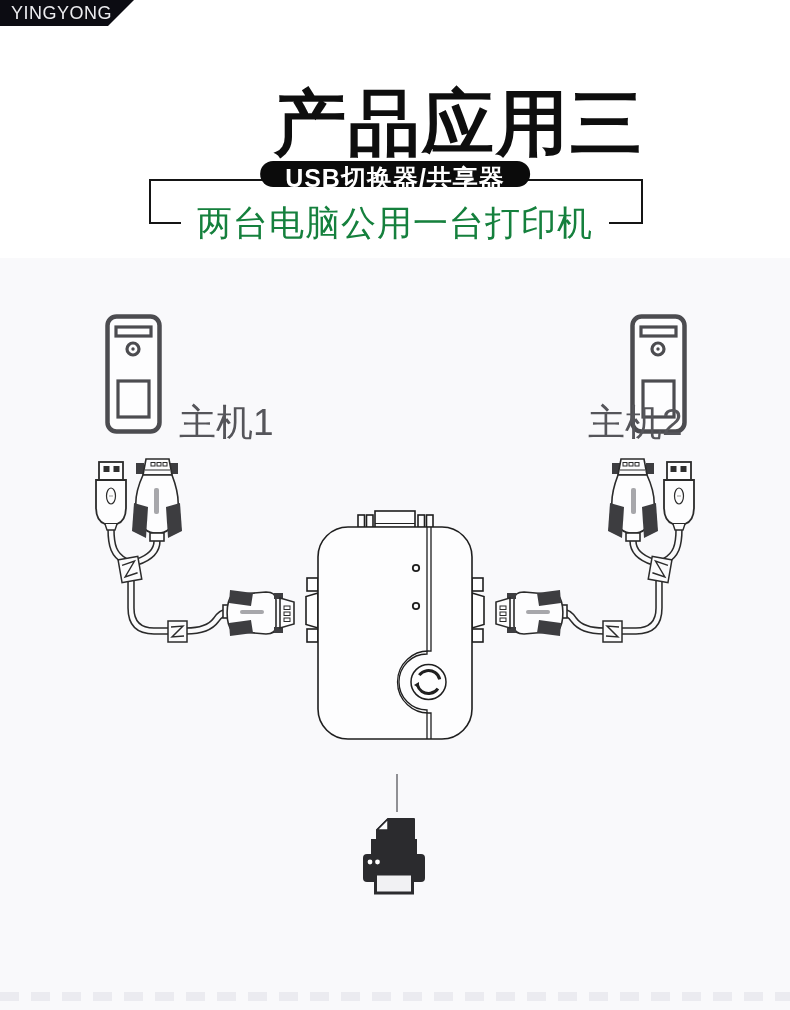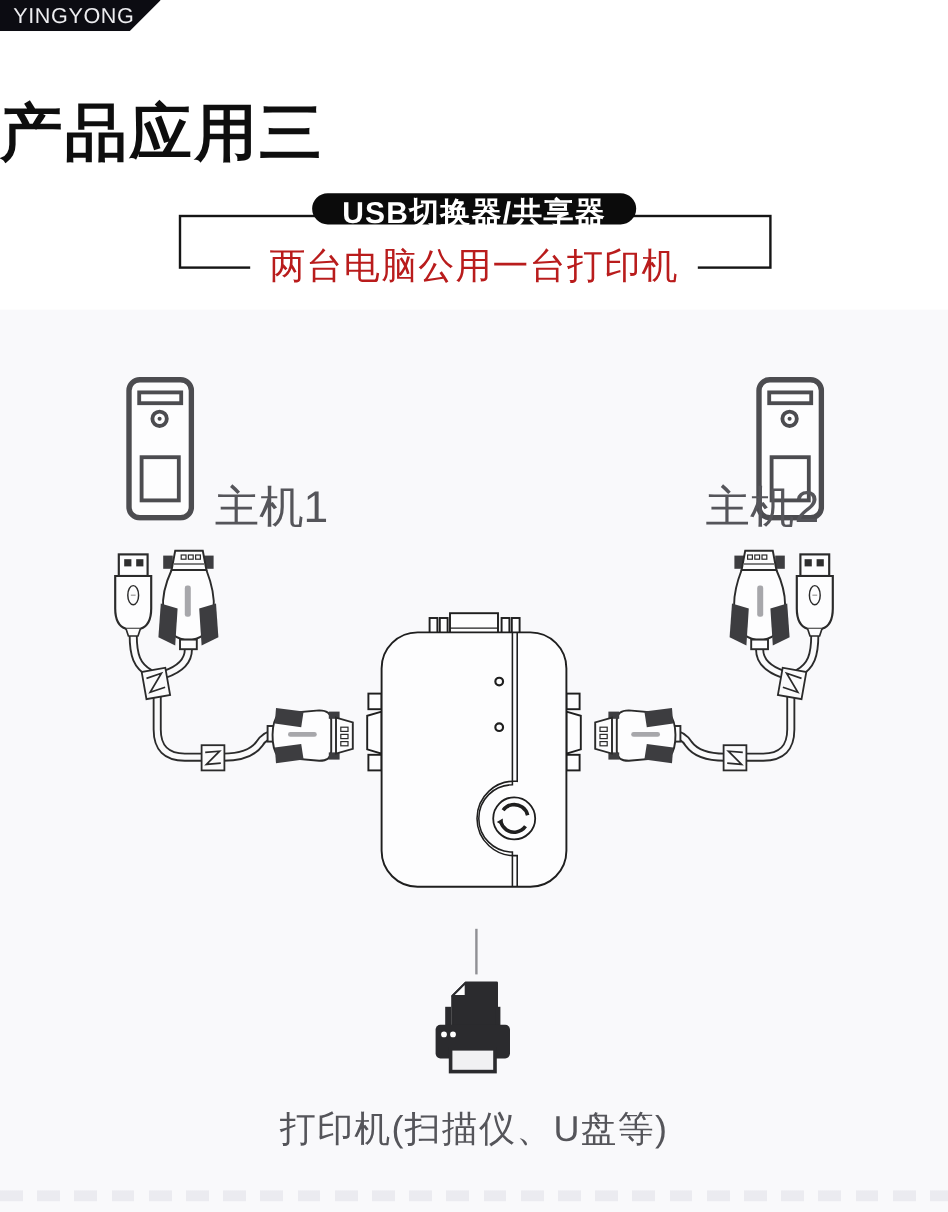--- a/index.html
+++ b/index.html
@@ -4,28 +4,28 @@
 <style>
   html,body{margin:0;padding:0;}
   body{background:#e8e8e8;font-family:"Liberation Sans","DejaVu Sans",sans-serif;}
   .canvas{position:relative;width:790px;height:1010px;margin:0 auto;background:#ffffff;overflow:hidden;}
   .lower-bg{position:absolute;left:0;top:258px;width:790px;height:752px;background:#f9f9fb;}
   
   .corner-tag{position:absolute;left:0;top:0;width:134px;height:26px;background:#0c0c12;
     clip-path:polygon(0 0,100% 0,calc(100% - 26px) 100%,0 100%);
     color:#ededf0;font-size:18px;line-height:26px;padding-left:11px;letter-spacing:.5px;box-sizing:border-box;}
   
-  .title{position:absolute;left:0;top:76px;width:644px;text-align:left;
-    font-size:52px;font-weight:900;color:#0e0e0e;letter-spacing:2px;}
+  .title{position:absolute;left:0;top:76px;width:644px;text-align:right;
+    font-size:72px;font-weight:900;color:#0e0e0e;letter-spacing:2px;}
   .frame{position:absolute;left:149px;top:179px;width:490px;height:41px;border:2px solid #151515;}
   .badge{position:absolute;left:50%;top:161px;transform:translateX(-50%);
     background:#0b0b0b;color:#ffffff;font-size:25px;font-weight:600;letter-spacing:1px;
     line-height:34px;height:26px;padding:0 25px;border-radius:17px;white-space:nowrap;z-index:3;}
   .subtitle{position:absolute;left:50%;top:201px;transform:translateX(-50%);
-    background:#ffffff;color:#b91c1c;font-size:30px;font-weight:500;letter-spacing:1px;
+    background:#ffffff;color:#15803d;font-size:35px;font-weight:500;letter-spacing:1px;
     line-height:44px;padding:0 16px;white-space:nowrap;z-index:3;}
   
   .abs{position:absolute;}
   .host-label{position:absolute;font-size:37px;color:#55555a;white-space:nowrap;}
   .caption{position:absolute;left:0;top:921px;width:790px;text-align:center;
     font-size:30px;color:#55555a;letter-spacing:1px;}
   .printer-line{position:absolute;left:396px;top:774px;width:2px;height:38px;background:#909094;}
   .mirror{transform:scaleX(-1);}
   .bottom-dashes{position:absolute;left:0;top:992px;width:790px;height:9px;
     background:repeating-linear-gradient(to right,#ebebf0 0 19px,rgba(0,0,0,0) 19px 31px);}
@@ -228,17 +228,16 @@
     <rect x="14" y="27" width="5" height="16" fill="#2b2b2e"></rect>
     <rect x="55" y="27" width="5" height="16" fill="#2b2b2e"></rect>
     <path d="M31,7 L57,7 V44 H20 V18 Z" fill="#2b2b2e" stroke="#2b2b2e" stroke-width="2" stroke-linejoin="round"></path>
     <path d="M31,7 V18 H20 Z" fill="#fdfdfe" stroke="#2b2b2e" stroke-width="1.5" stroke-linejoin="round"></path>
     <rect x="6" y="42" width="62" height="28" rx="4" fill="#2b2b2e"></rect>
     <circle cx="13" cy="50" r="2.4" fill="#ffffff"></circle>
     <circle cx="20.5" cy="50" r="2.4" fill="#ffffff"></circle>
     <rect x="18.5" y="62" width="37" height="19" fill="#f1f1f3" stroke="#2b2b2e" stroke-width="3"></rect>
   </svg>
 
-  <div class="caption">打印机(扫描仪、U盘等)</div>
 
   <div class="bottom-dashes"></div>
 
 </div>
 
 </body></html>

